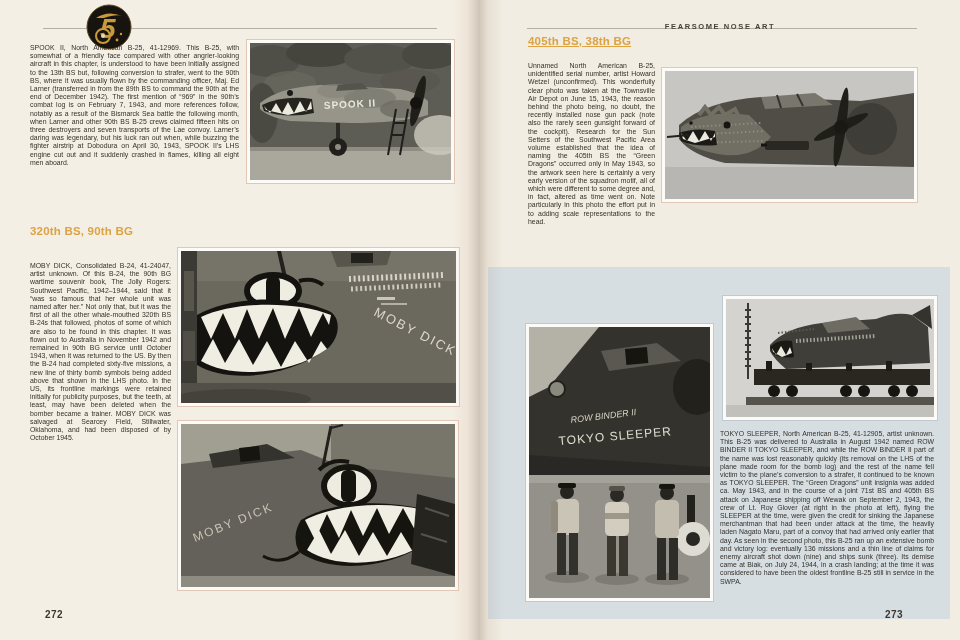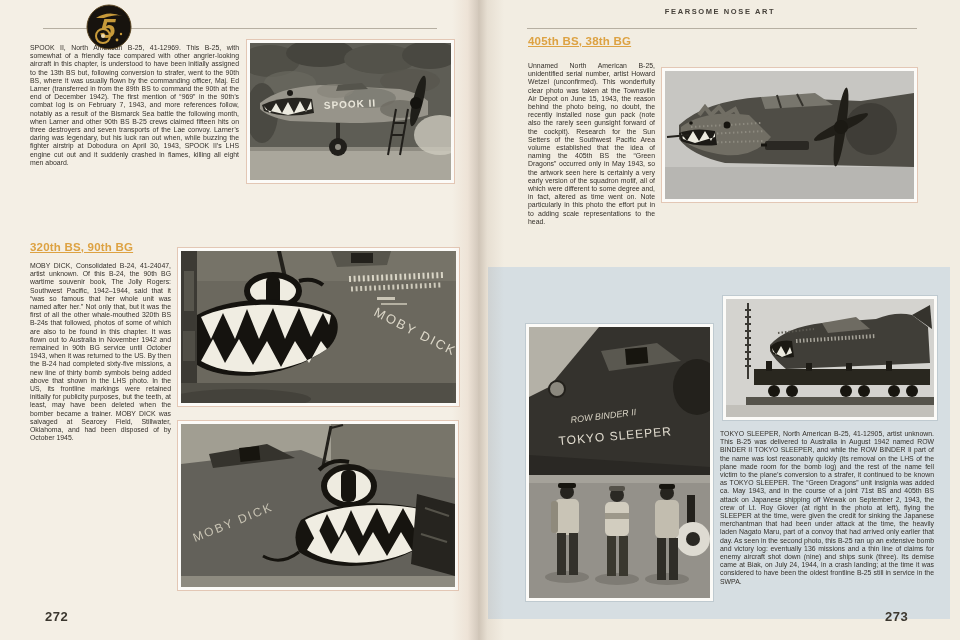--- a/index.html
+++ b/index.html
@@ -14,21 +14,21 @@
   .page.right{left:478px;width:482px;background:#f2ede2;}
   .gutter{
     position:absolute;left:452px;top:0;width:52px;height:640px;z-index:6;pointer-events:none;
     background:linear-gradient(90deg,rgba(190,160,135,0) 0%,rgba(205,165,140,.16) 30%,rgba(120,95,75,.28) 52%,rgba(150,120,95,.12) 68%,rgba(190,160,135,0) 100%);
   }
   .runrule{position:absolute;height:1px;background:#b6afa2;}
   .runhead{
     position:absolute;text-align:center;font-size:7.5px;font-weight:bold;
     letter-spacing:1.6px;color:#46413a;text-transform:uppercase;white-space:nowrap;
   }
-  .pagenum{position:absolute;font-size:13px;font-weight:600;color:#3b372f;letter-spacing:.5px;}
+  .pagenum{position:absolute;font-size:10px;font-weight:600;color:#3b372f;letter-spacing:.5px;}
   .sec-head{position:absolute;font-size:11.5px;font-weight:bold;color:#dda242;letter-spacing:.2px;white-space:nowrap;}
   .body-text{
     position:absolute;font-size:6.9px;line-height:8.2px;color:#34302a;
     text-align:justify;hyphens:none;
   }
   .photo{position:absolute;background:#fcfbf8;padding:3px;box-shadow:0 0 0 1px #e3c7b5;}
   .photo svg{display:block;}
   .panel .photo,.photo.on-panel{box-shadow:0 0 0 1px #bfcad0;}
   .panel{position:absolute;background:#d6dee2;}
   .emblem{position:absolute;z-index:7;}
@@ -84,21 +84,21 @@
         <circle cx="88" cy="104" r="9" fill="#211f1b"></circle>
         <circle cx="88" cy="104" r="3" fill="#8f8c82"></circle>
         <line x1="146" y1="66" x2="138" y2="112" stroke="#211f1b" stroke-width="2"></line>
         <line x1="158" y1="66" x2="150" y2="112" stroke="#211f1b" stroke-width="2"></line>
         <line x1="141" y1="92" x2="153" y2="92" stroke="#211f1b" stroke-width="2"></line>
         <line x1="143" y1="80" x2="155" y2="80" stroke="#211f1b" stroke-width="2"></line>
         <ellipse cx="190" cy="92" rx="26" ry="20" fill="#cdcabe" opacity=".8"></ellipse>
       </svg>
     </div>
 
-    <div class="sec-head" style="left:30px;top:241px;text-decoration:underline;">320th BS, 90th BG</div>
+    <div class="sec-head" style="left:30px;top:225px;">320th BS, 90th BG</div>
 
     <div class="body-text" style="left:30px;top:262px;width:141px;">MOBY DICK, Consolidated B-24, 41-24047, artist unknown. Of this B-24, the 90th BG wartime souvenir book, The Jolly Rogers: Southwest Pacific, 1942–1944, said that it “was so famous that her whole unit was named after her.” Not only that, but it was the first of all the other whale-mouthed 320th BS B-24s that followed, photos of some of which are also to be found in this chapter. It was flown out to Australia in November 1942 and remained in 90th BG service until October 1943, when it was returned to the US. By then the B-24 had completed sixty-five missions, a new line of thirty bomb symbols being added above that shown in the LHS photo. In the US, its frontline markings were retained initially for publicity purposes, but the teeth, at least, may have been deleted when the bomber became a trainer. MOBY DICK was salvaged at Searcey Field, Stillwater, Oklahoma, and had been disposed of by October 1945.</div>
 
     <div class="photo" style="left:178px;top:248px;">
       <svg width="275" height="152" viewBox="0 0 275 152">
         <rect width="275" height="152" fill="#6b685e"></rect>
         <rect width="275" height="30" fill="#767368"></rect>
         <path d="M150,0 L210,0 L206,14 L156,16 Z" fill="#57554c"></path>
         <rect x="170" y="2" width="22" height="10" fill="#23211c"></rect>
         <rect width="16" height="152" fill="#3c3a34"></rect>
@@ -144,21 +144,21 @@
         <rect y="152" width="274" height="11" fill="#8e8b80"></rect>
       </svg>
     </div>
 
     <div class="pagenum" style="left:45px;top:609px;">272</div>
   </div>
 
   <div class="page right">
 
     <div class="runrule" style="left:49px;top:28px;width:390px;"></div>
-    <div class="runhead" style="left:47px;top:7px;width:390px;">FEARSOME NOSE ART</div>
+    <div class="runhead" style="left:47px;top:22px;width:390px;">FEARSOME NOSE ART</div>
 
     <div class="sec-head" style="left:50px;top:35px;text-decoration:underline;">405th BS, 38th BG</div>
 
     <div class="body-text" style="left:50px;top:62px;width:127px;">Unnamed North American B-25, unidentified serial number, artist Howard Wetzel (unconfirmed). This wonderfully clear photo was taken at the Townsville Air Depot on June 15, 1943, the reason behind the photo being, no doubt, the recently installed nose gun pack (note also the rarely seen gunsight forward of the cockpit). Research for the Sun Setters of the Southwest Pacific Area volume established that the idea of naming the 405th BS the “Green Dragons” occurred only in May 1943, so the artwork seen here is certainly a very early version of the squadron motif, all of which were different to some degree and, in fact, altered as time went on. Note particularly in this photo the effort put in to adding scale representations to the head.</div>
 
     <div class="photo" style="left:184px;top:68px;">
       <svg width="249" height="128" viewBox="0 0 249 128">
         <rect width="249" height="128" fill="#c7c6c2"></rect>
         <rect y="96" width="249" height="32" fill="#b7b6b2"></rect>
         <path d="M14,54 Q40,30 96,26 L196,30 L249,22 L249,96 L60,92 Q26,84 14,68 Z" fill="#4f4d46"></path>

